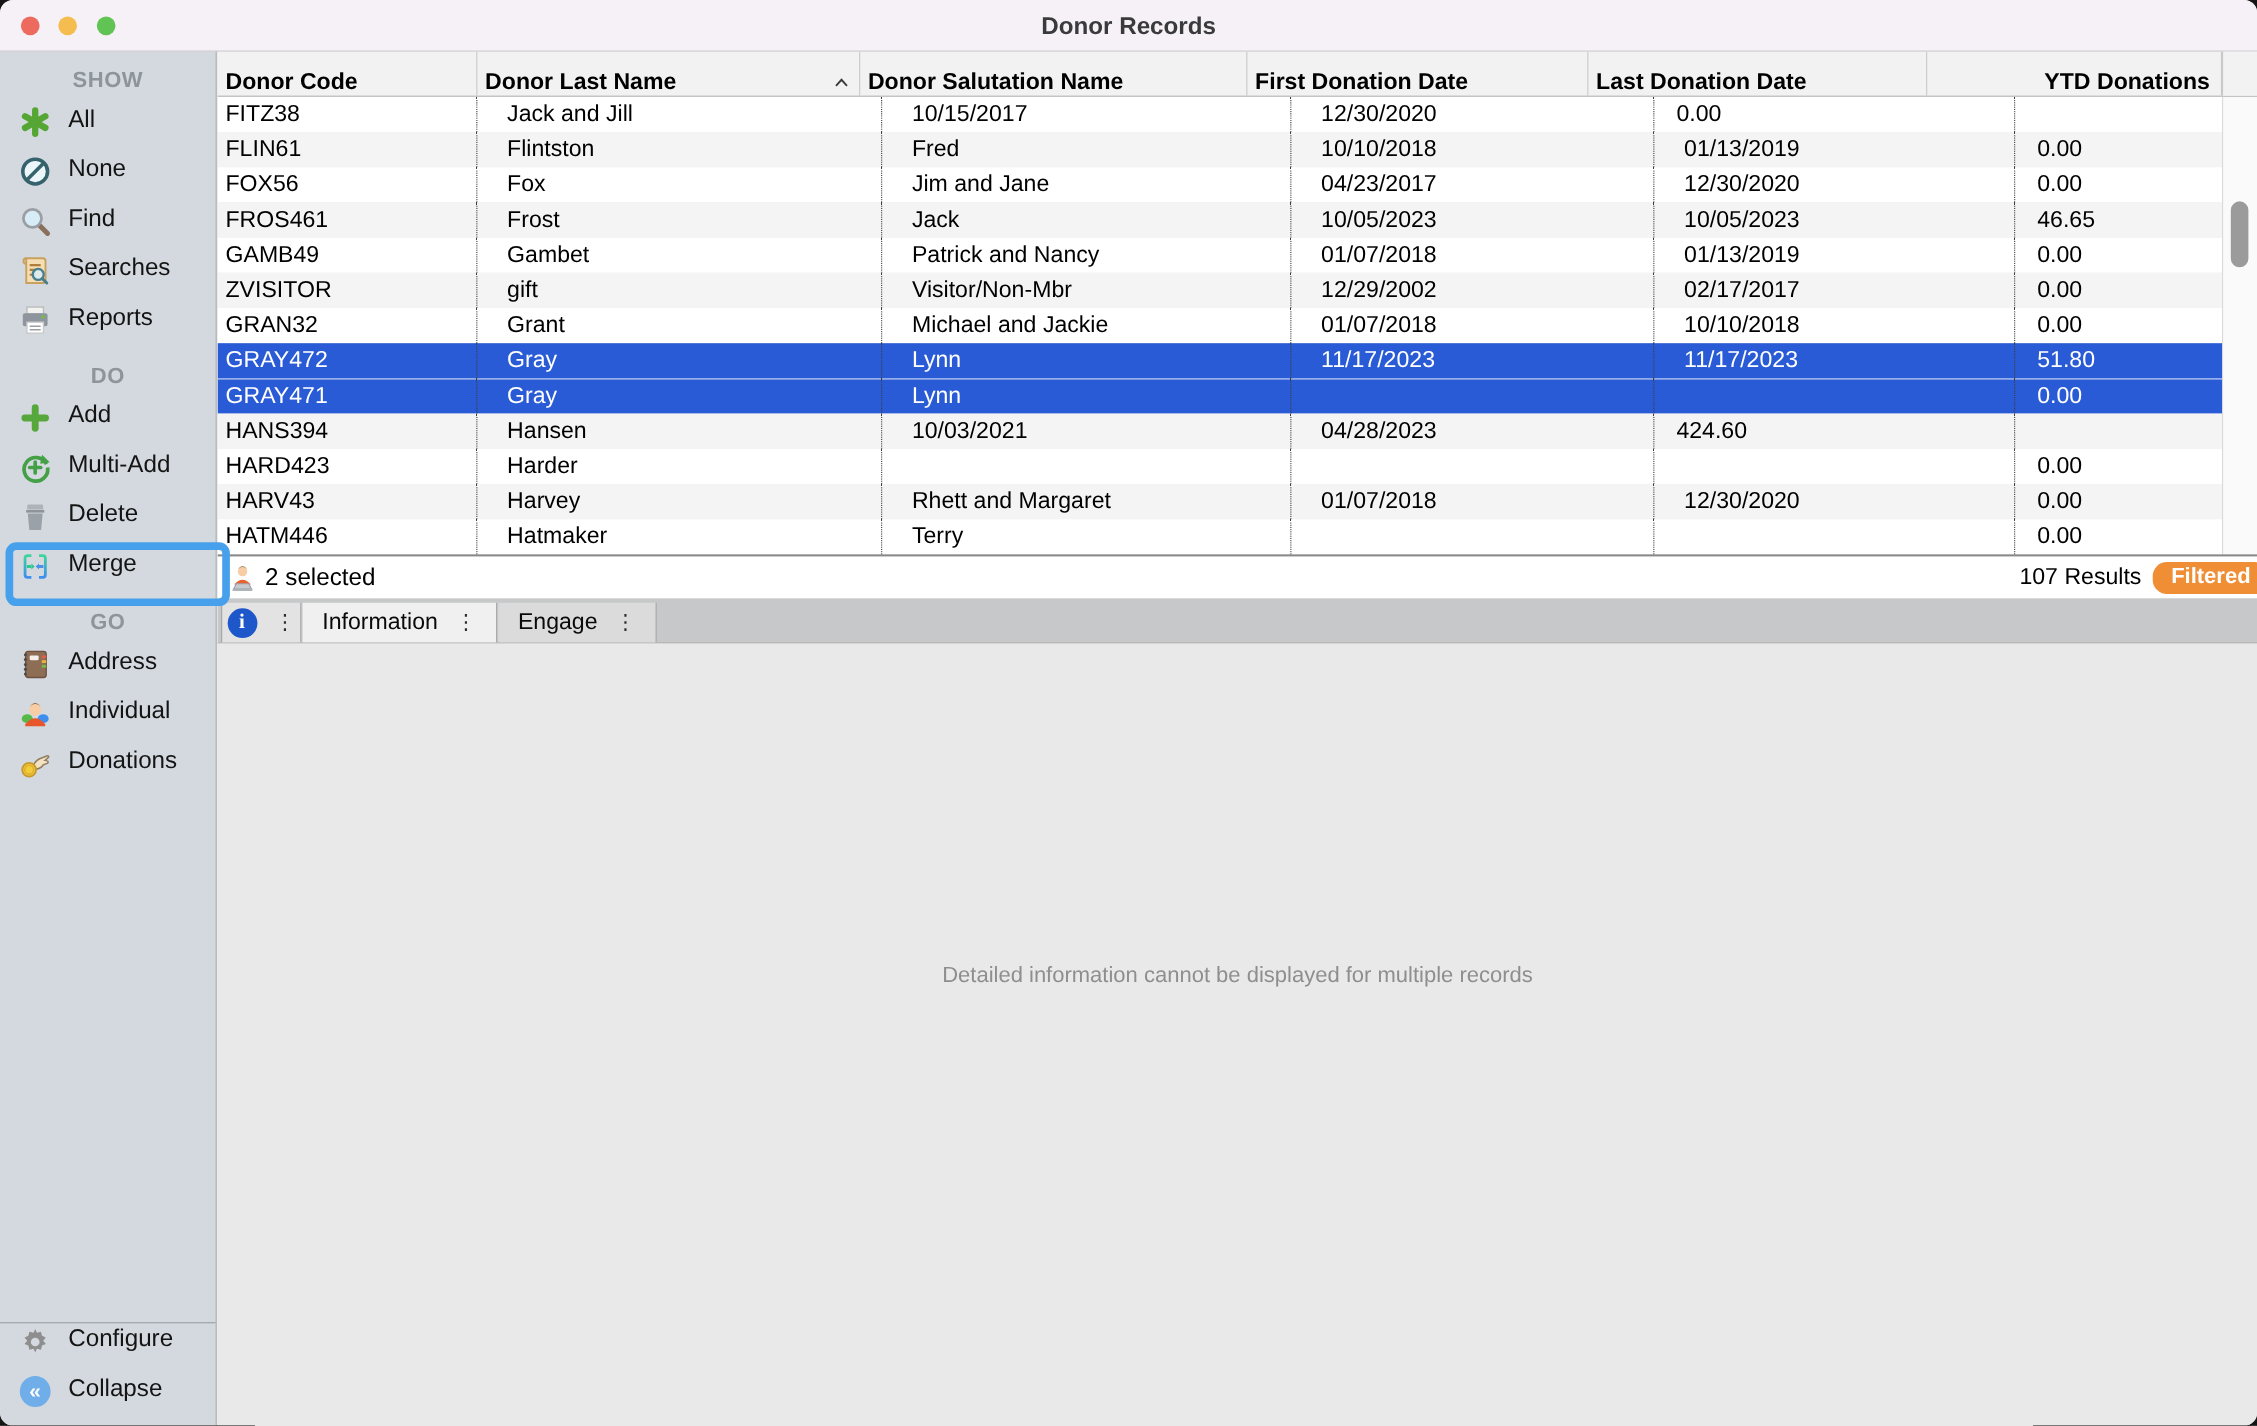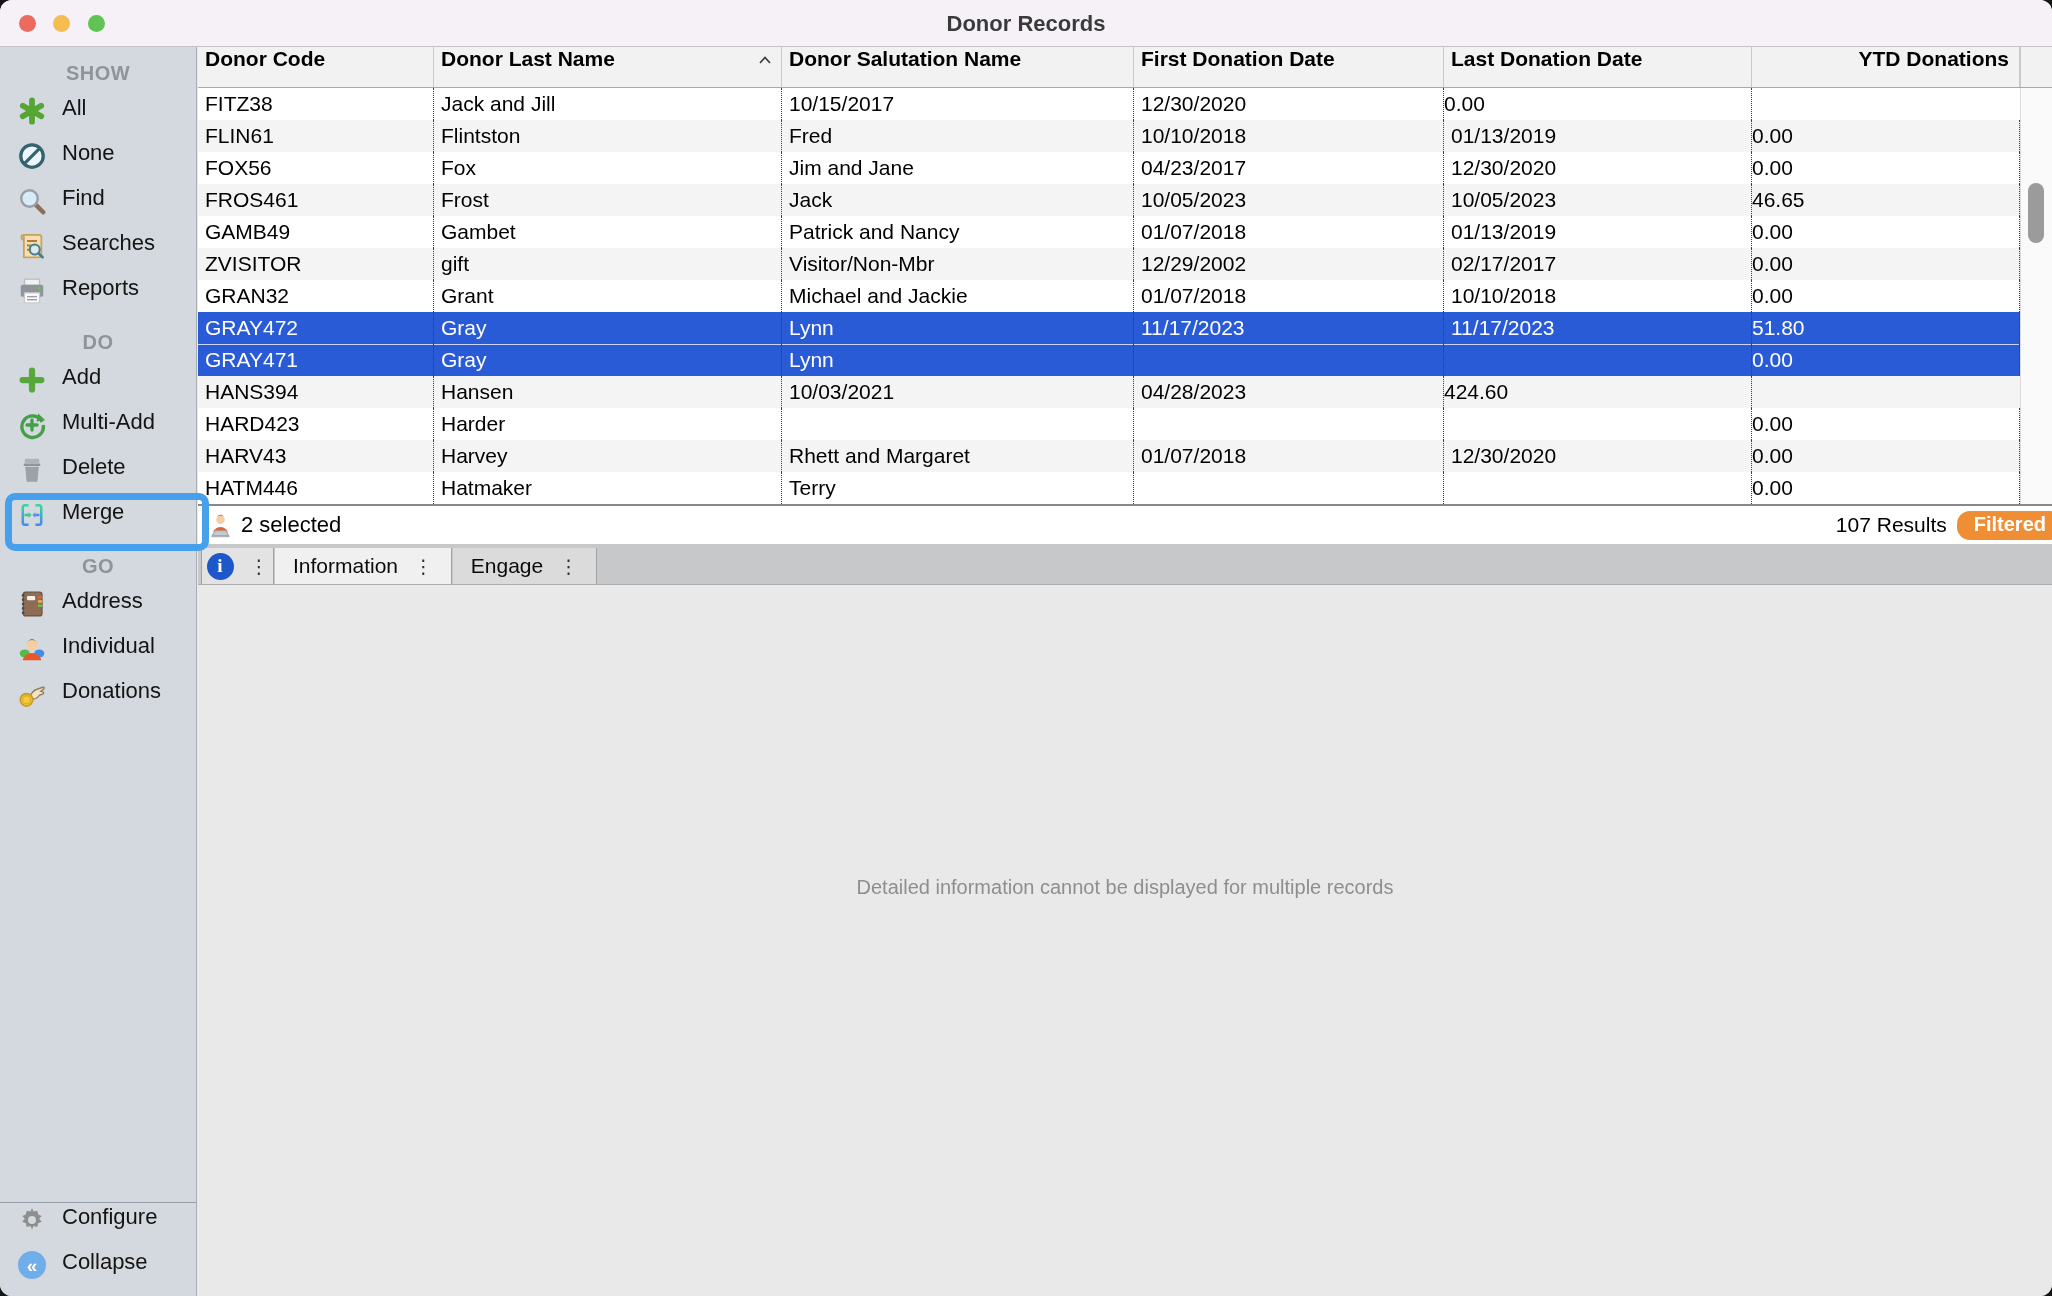--- a/index.html
+++ b/index.html
@@ -26,28 +26,28 @@
   .icn svg{display:block;}
   .collapse-circle{width:28px;height:28px;border-radius:50%;background:#6FAEE9;color:#FFF;font-size:19px;font-weight:bold;display:flex;align-items:center;justify-content:center;line-height:1;}
   
   #merge-highlight{position:absolute;left:5px;top:493px;width:190px;height:44px;border:7px solid #47A0EC;border-radius:10px;z-index:40;pointer-events:none;}
 
   
   #content{position:absolute;left:198px;top:47px;right:0;bottom:0;}
 
   
   #grid-header{position:absolute;left:0;top:0;height:41px;display:grid;grid-template-columns:236px 348px 352px 310px 308px 268px 32px;background:#F2F2F3;border-bottom:1px solid #A9A9A9;box-sizing:border-box;width:1854px;}
-  .hcell{display:flex;align-items:flex-start;font-size:21px;font-weight:bold;color:#000;padding-left:7px;border-right:1px solid #C9C9C9;box-sizing:border-box;overflow:hidden;white-space:nowrap;}
+  .hcell{display:flex;align-items:flex-end;font-size:21px;font-weight:bold;color:#000;padding-left:7px;border-right:1px solid #C9C9C9;box-sizing:border-box;overflow:hidden;white-space:nowrap;}
   .hcell.num{justify-content:flex-end;padding-right:10px;padding-left:0;}
   .hcell.corner{border-right:none;background:#F2F2F3;}
   .sort-caret{margin-left:auto;margin-right:8px;flex:0 0 auto;}
 
   
   #grid-body{position:absolute;left:0;top:41px;width:1822px;}
-  .trow{display:grid;grid-template-columns:236px 348px 352px 310px 308px 268px;height:32px;background:#FFFFFF;}
+  .trow{display:grid;grid-template-columns:236px 348px 352px 310px 308px 268px;height:32px;background:#FFFFFF;gap:20px;}
   .trow.alt{background:#F4F4F5;}
   .trow.sel{background:#2A5BD6;color:#FFF;}
   .trow.sel2{box-shadow:inset 0 1px 0 rgba(255,255,255,.75);}
   .tcell{font-size:21px;line-height:32px;padding-left:7px;border-right:1px dotted #3C3C3C;box-sizing:border-box;overflow:hidden;white-space:nowrap;}
   .tcell.num{padding-right:10px;padding-left:0;}
   #table-bottom-border{position:absolute;left:0;top:457px;width:1854px;height:2px;background:#88888A;}
 
   
   #vscroll-track{position:absolute;left:1822px;top:41px;width:32px;height:416px;background:#FAFAFA;border-left:1px solid #DADADA;box-sizing:border-box;}
   #vscroll-thumb{position:absolute;left:7px;top:95px;width:16px;height:60px;border-radius:8px;background:#9B9B9B;}

